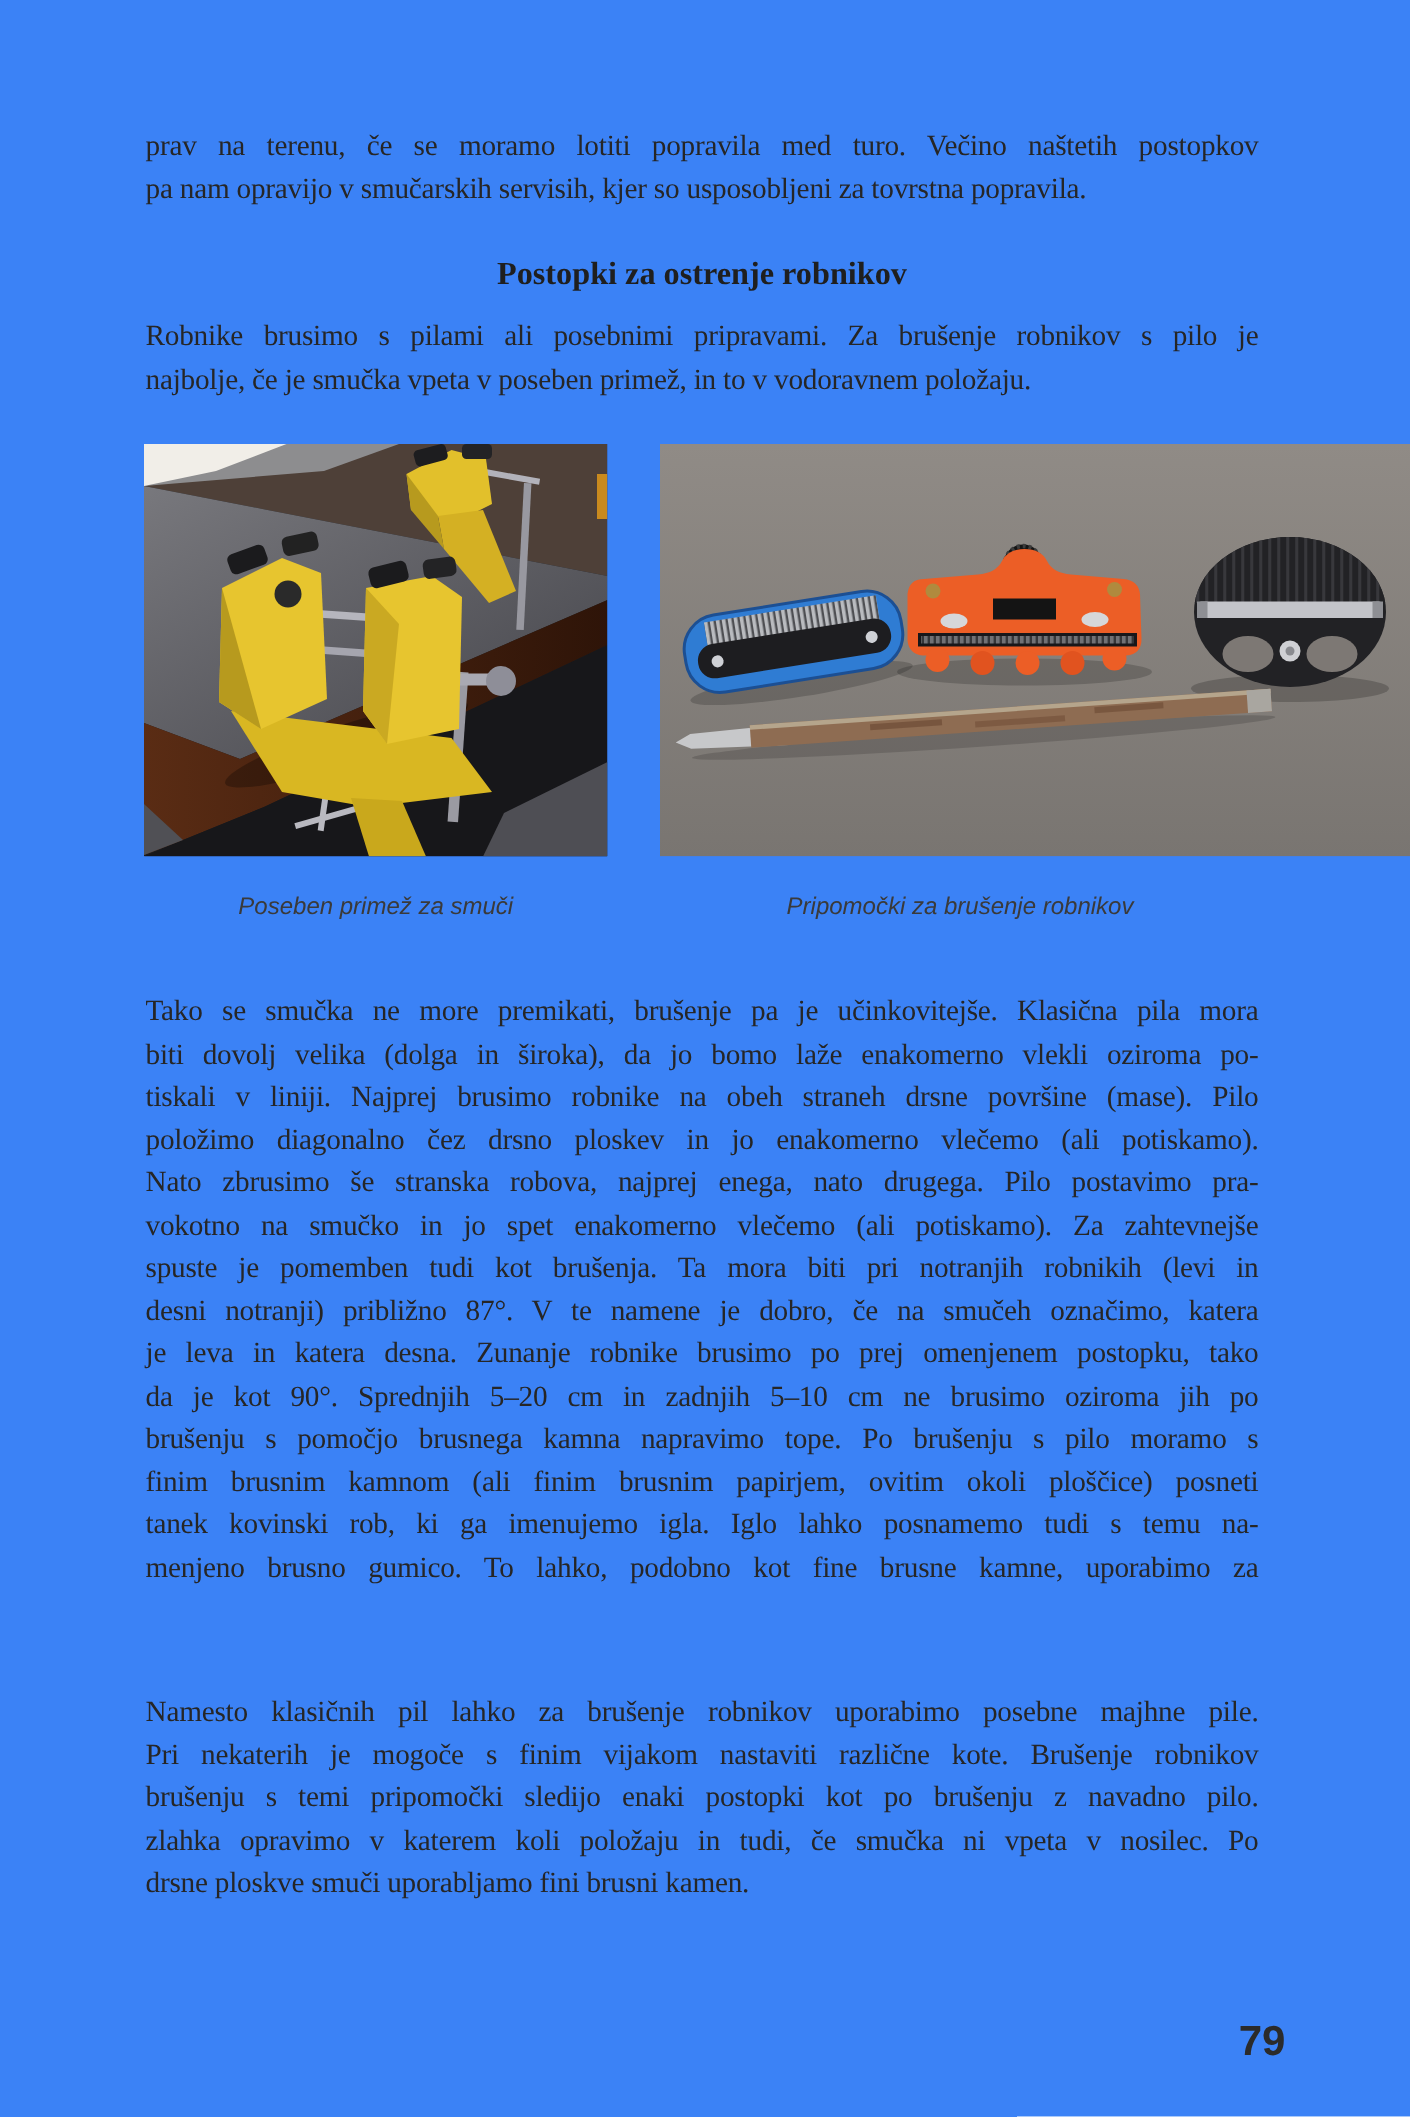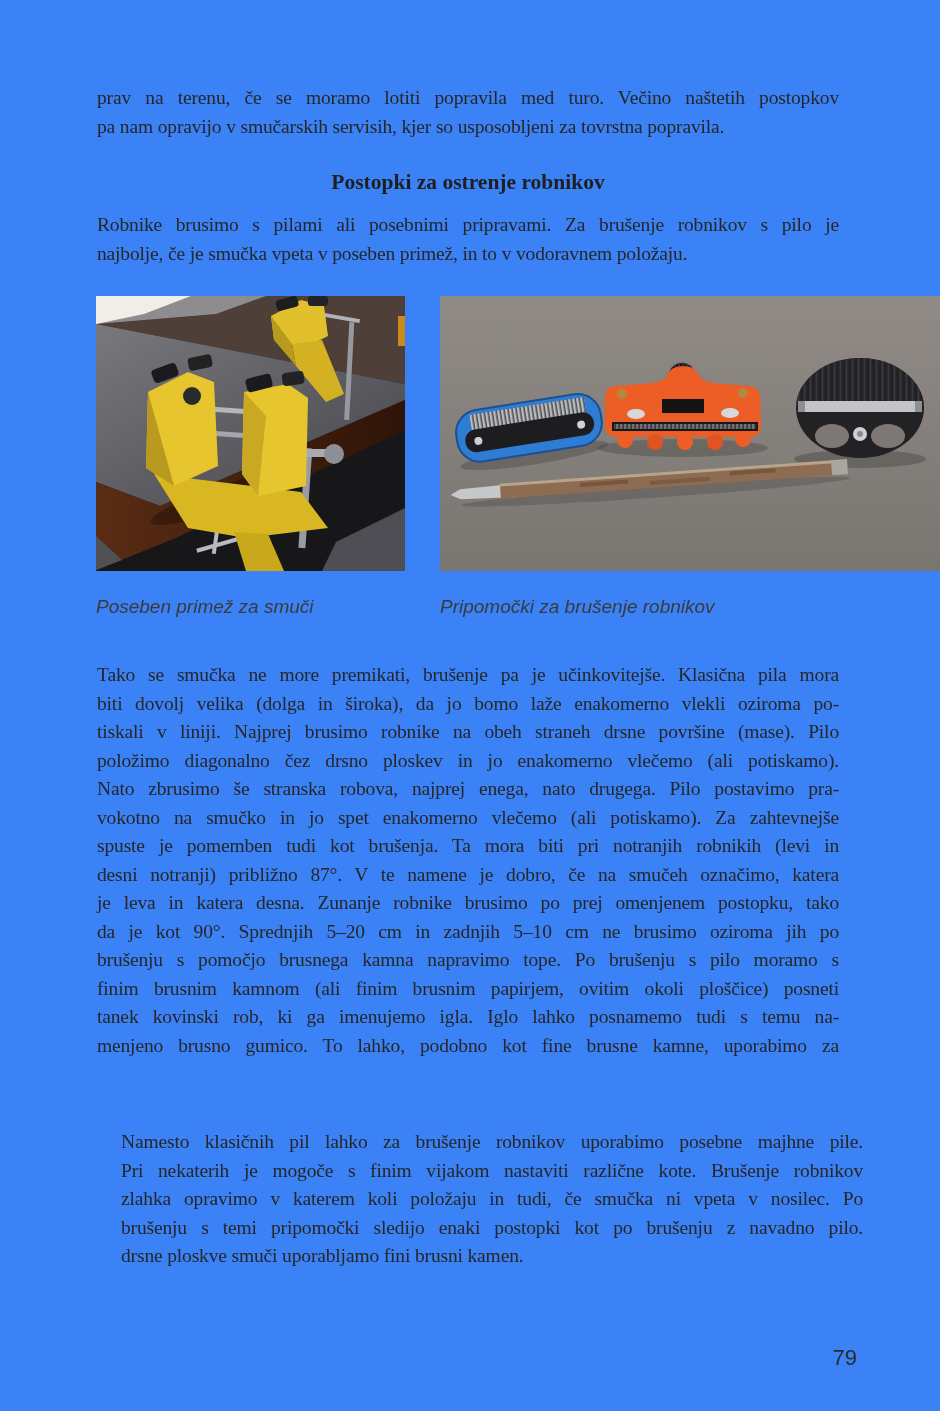--- a/index.html
+++ b/index.html
@@ -9,33 +9,33 @@
   }
   .para { position:absolute; left:97px; width:742px; font-size:19.5px;
           line-height:28.5px; letter-spacing:-0.15px; }
   .para .line { text-align:justify; text-align-last:justify; white-space:normal; }
   .para .line.last { text-align:left; text-align-last:auto; }
   .heading { position:absolute; left:97px; top:170px; width:742px; margin:0;
              font-size:21.5px; font-weight:700; color:#1f1f1f;text-align:center; }
   .p1 { top:84px; }
   .p2 { top:211px; }
   .p3 { top:661px; }
-  .p4 { top:1128px;margin-left:24px; }
+  .p4 { top:1128px; }
   .photo { position:absolute; top:296px; height:275px; overflow:hidden; }
   .photo svg { display:block; width:100%; height:100%; }
   .photo-left  { left:96px;  width:309px; }
   .photo-right { left:440px; width:500px; }
   .caption { position:absolute; top:596px; font-family:"Liberation Sans", sans-serif;
-             font-style:italic; font-size:19px; color:#3a3a3a; text-align:left;
+             font-style:italic; font-size:16px; color:#3a3a3a; text-align:center;
              letter-spacing:0; }
   .cap-left  { left:96px;  width:309px; }
   .cap-right { left:440px; width:400px; }
   .pagenum { position:absolute; top:1345px; right:83px;
-             font-family:"Liberation Sans", sans-serif; font-weight:400;
-             font-size:22px; color:#2b2b2b; }
+             font-family:"Liberation Sans", sans-serif; font-weight:700;
+             font-size:28px; color:#2b2b2b; }
 </style>
 </head>
 <body>
 
 <div class="page">
 
   <div class="para p1">
       <div class="line">prav na terenu, če se moramo lotiti popravila med turo. Večino naštetih postopkov</div>
       <div class="line last">pa nam opravijo v smučarskih servisih, kjer so usposobljeni za tovrstna popravila.</div>
     </div>
@@ -201,20 +201,20 @@
       <div class="line">je leva in katera desna. Zunanje robnike brusimo po prej omenjenem postopku, tako</div>
       <div class="line">da je kot 90°. Sprednjih 5–20 cm in zadnjih 5–10 cm ne brusimo oziroma jih po</div>
       <div class="line">brušenju s pomočjo brusnega kamna napravimo tope. Po brušenju s pilo moramo s</div>
       <div class="line">finim brusnim kamnom (ali finim brusnim papirjem, ovitim okoli ploščice) posneti</div>
       <div class="line">tanek kovinski rob, ki ga imenujemo igla. Iglo lahko posnamemo tudi s temu na-</div>
       <div class="line">menjeno brusno gumico. To lahko, podobno kot fine brusne kamne, uporabimo za</div>
     </div>
   <div class="para p4">
       <div class="line">Namesto klasičnih pil lahko za brušenje robnikov uporabimo posebne majhne pile.</div>
       <div class="line">Pri nekaterih je mogoče s finim vijakom nastaviti različne kote. Brušenje robnikov</div>
+      <div class="line">brušenju s temi pripomočki sledijo enaki postopki kot po brušenju z navadno pilo.</div>
       <div class="line">zlahka opravimo v katerem koli položaju in tudi, če smučka ni vpeta v nosilec. Po</div>
-      <div class="line">brušenju s temi pripomočki sledijo enaki postopki kot po brušenju z navadno pilo.</div>
       <div class="line last">drsne ploskve smuči uporabljamo fini brusni kamen.</div>
     </div>
 
   <div class="pagenum">79</div>
 
 </div>
 
 </body></html>

